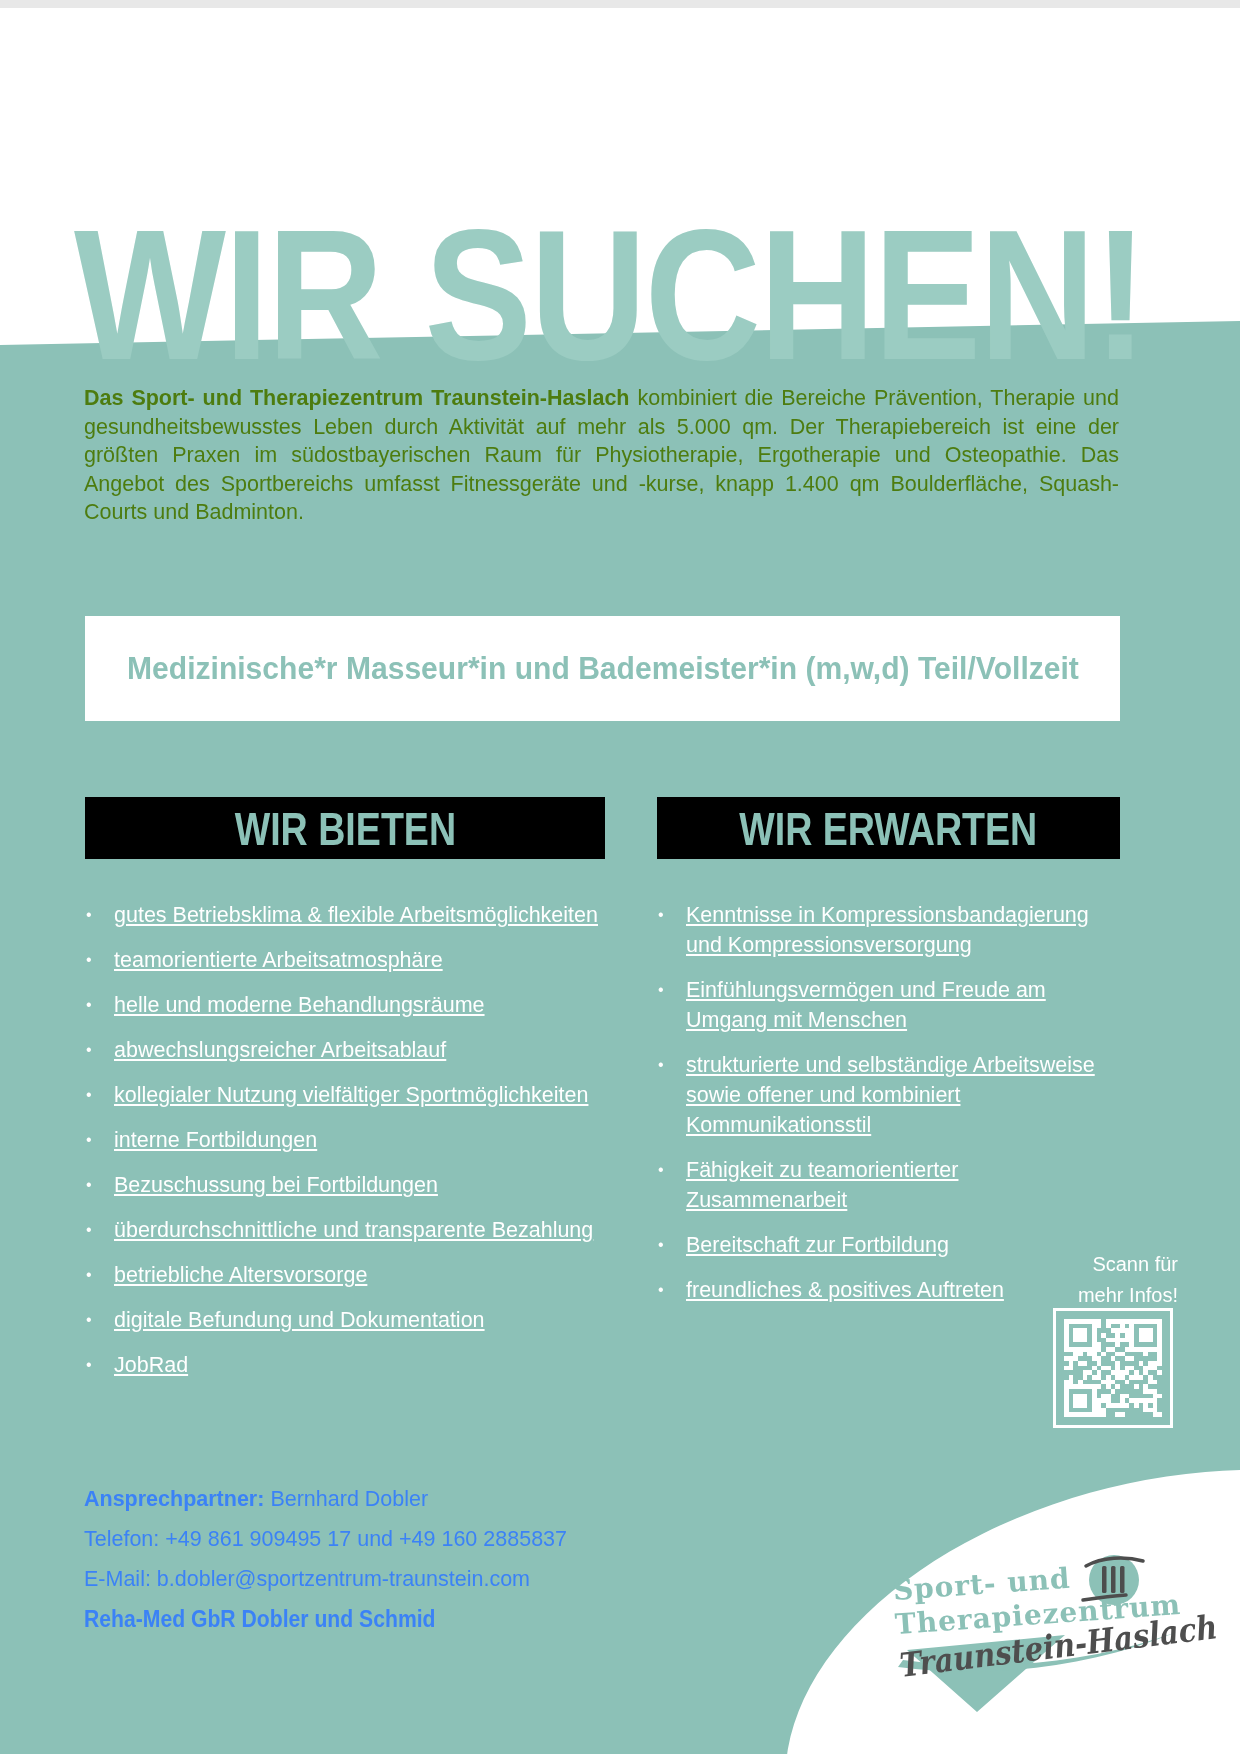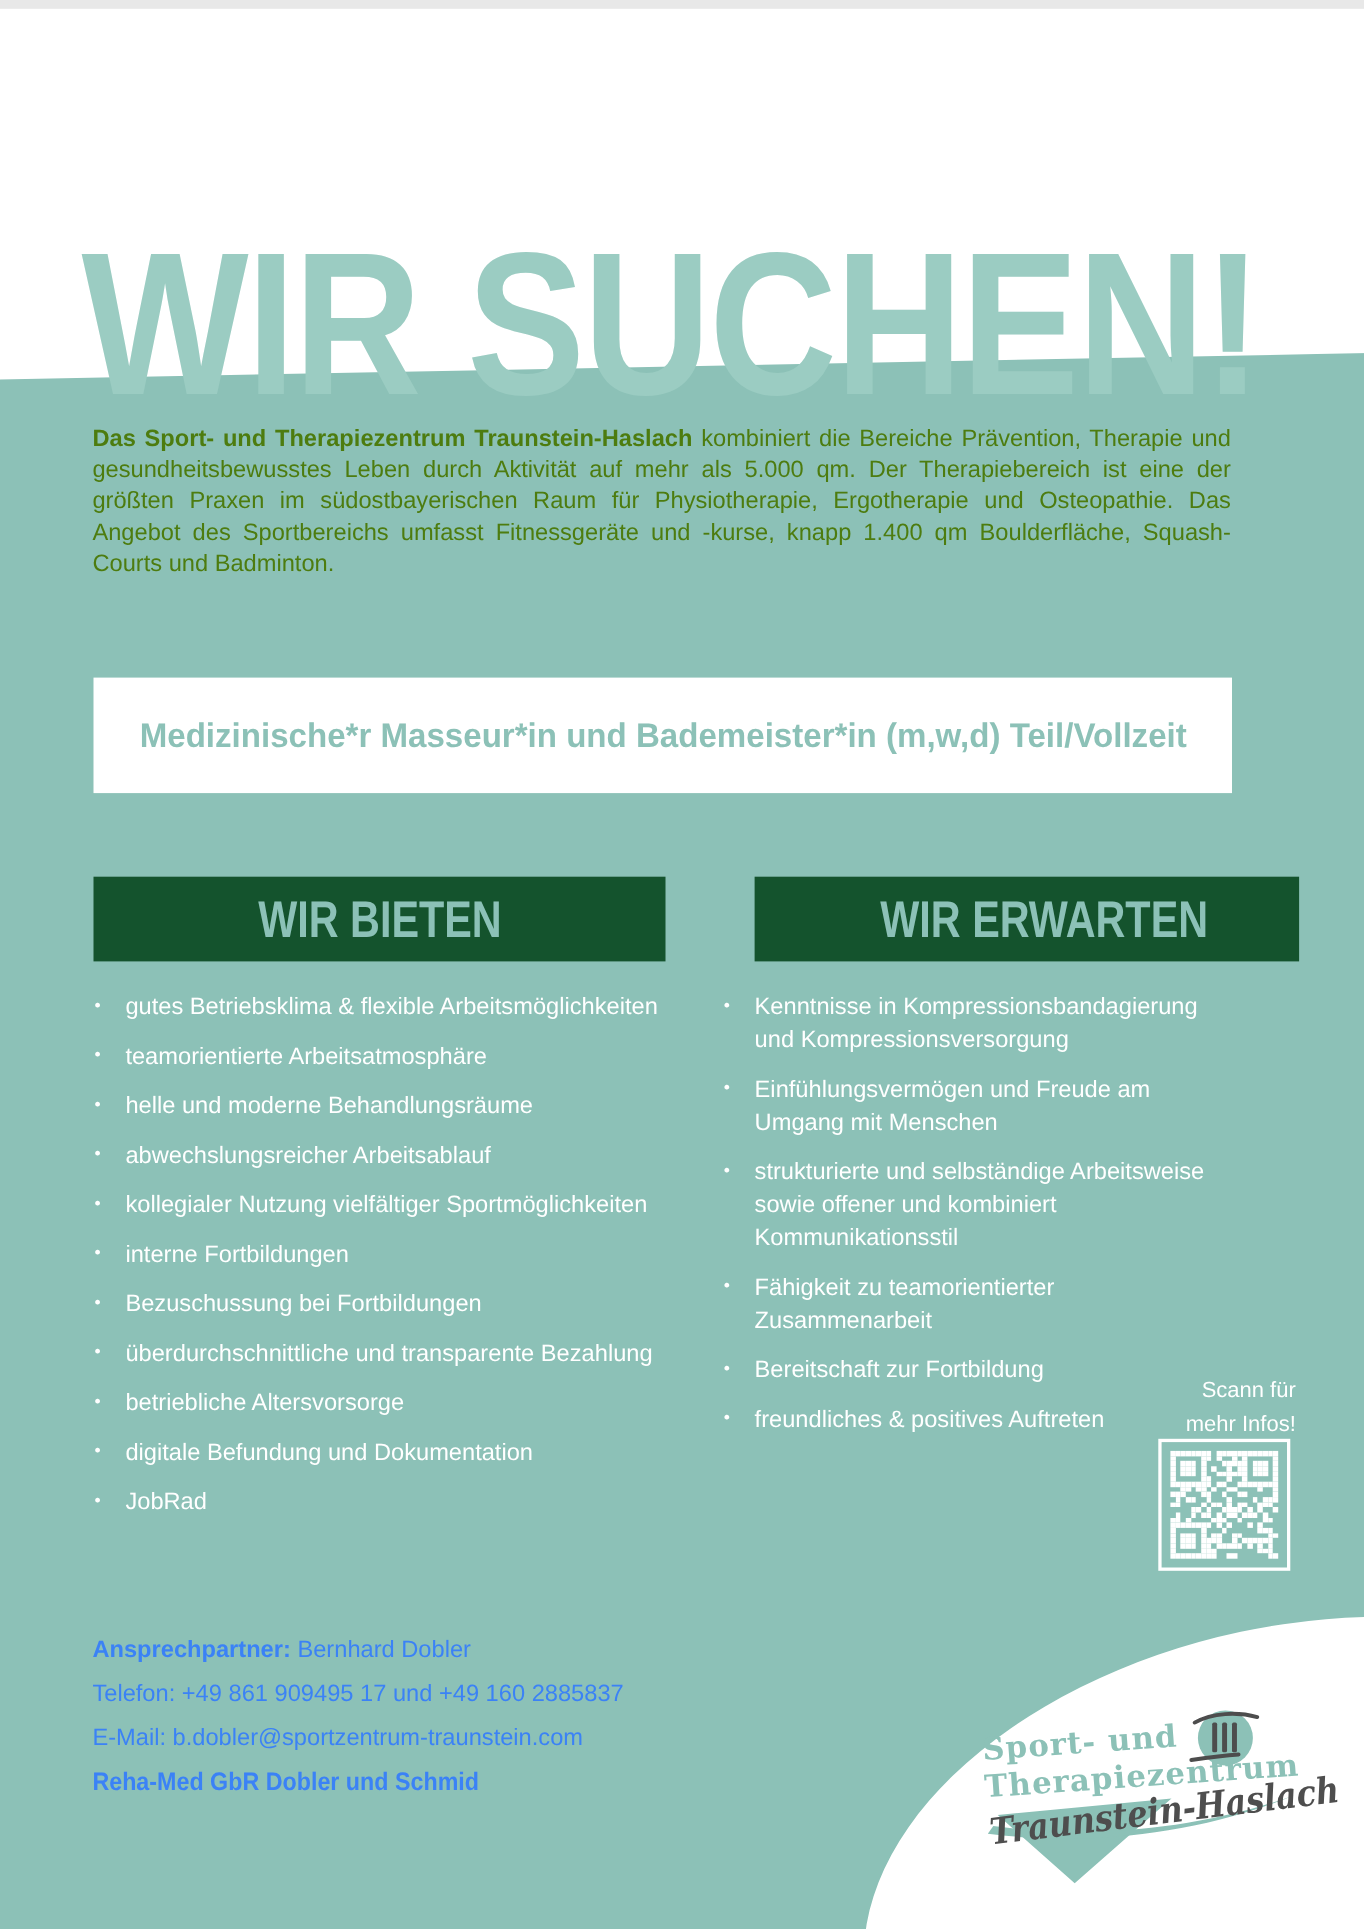--- a/index.html
+++ b/index.html
@@ -33,40 +33,40 @@
     position:absolute; left:85px; top:608px; width:1035px; height:105px;
     background:#ffffff; display:flex; align-items:center;
   }
   .job-box .jt{
     margin-left:42px; color:var(--teal_text); font-size:31px; font-weight:bold;
     display:inline-block; transform:scaleX(0.97); transform-origin:left center;
     white-space:nowrap;
   }
   
   .col-head{
-    position:absolute; top:789px; height:77px; background:#14532d;
+    position:absolute; top:789px; height:62px; background:#000000;
     display:flex; align-items:center; justify-content:center;
   }
   .col-head .ch{
     color:var(--teal_text); font-size:47px; font-weight:bold; white-space:nowrap;
     display:inline-block; transform:scaleX(0.8); transform-origin:center center;
     letter-spacing:0px;
   }
   .offer-head{left:85px; width:520px;}
-  .expect-head{left:686px; width:463px;padding-left:32px;}
+  .expect-head{left:657px; width:463px;}
   
   .list{
     position:absolute; margin:0; padding:0; list-style:none;
     color:#ffffff; font-size:21.5px; line-height:30px;
   }
   .offer-list{left:86px; top:892px; width:525px;}
   .expect-list{left:658px; top:892px; width:465px;}
   .list li{display:flex; margin:0 0 15px 0;}
   .list .dot{flex:0 0 28px; font-size:16px; line-height:30px;}
-  .list .txt{flex:1;}
+  .list .txt{flex:1;text-decoration:underline;}
   
   .qr-label{
     position:absolute; left:978px; top:1241px; width:200px;
     text-align:right; color:#ffffff; font-size:20px; line-height:31px;
   }
   .qr-frame{
     position:absolute; left:1053px; top:1300px; width:120px; height:120px;
     border:3px solid #ffffff; box-sizing:border-box; padding:8px;
   }
   .qr-grid{

